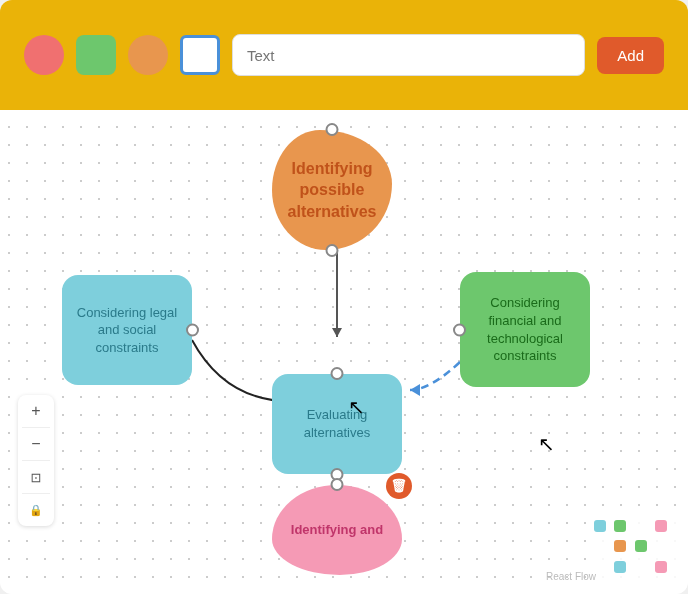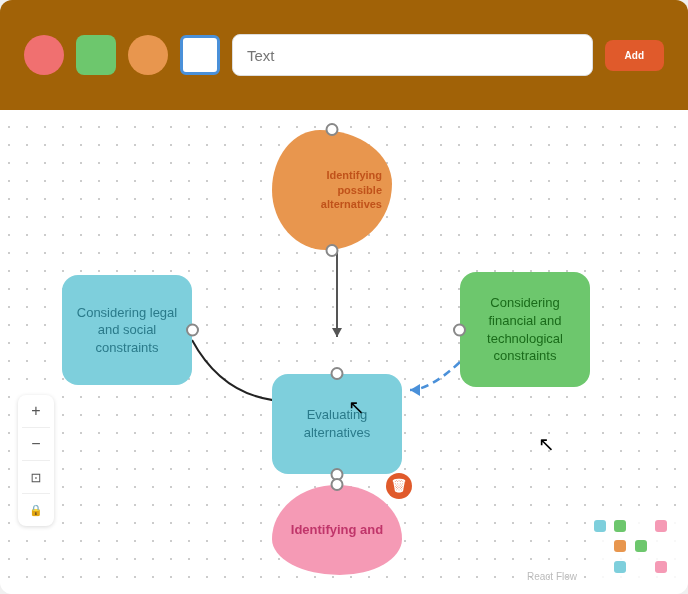--- a/index.html
+++ b/index.html
@@ -20,21 +20,21 @@
       overflow: hidden;
     }
 
     
     .toolbar {
       position: absolute;
       top: 0;
       left: 0;
       right: 0;
       height: 110px;
-      background: #a16207;
+      background: #eab308;
       display: flex;
       align-items: center;
       padding: 0 24px;
       gap: 12px;
       z-index: 10;
     }
 
     .shape-btn {
       width: 40px;
       height: 40px;
@@ -63,22 +63,22 @@
       background: white;
       outline: none;
     }
 
     .add-btn {
       background: #e05a2b;
       color: white;
       border: none;
       border-radius: 8px;
       padding: 10px 20px;
-      font-size: 10px;
-      font-weight: 700;
+      font-size: 15px;
+      font-weight: 400;
       cursor: pointer;
     }
 
     
     .canvas {
       position: absolute;
       top: 100px;
       left: 0;
       right: 0;
       bottom: 0;
@@ -102,23 +102,22 @@
     
     .node-identify {
       width: 120px;
       height: 120px;
       left: 272px;
       top: 30px;
       background: #e8964e;
       border-radius: 40% 60% 55% 45% / 50% 45% 55% 50%;
       color: #c0521a;
       font-weight: 600;
-      font-size: 11px;
+      font-size: 16px;
       padding: 10px;
-      text-align: right;
     }
 
     
     .node-legal {
       width: 130px;
       height: 110px;
       left: 62px;
       top: 175px;
       background: #7ecfdc;
       border-radius: 16px;
@@ -278,21 +277,21 @@
 
     .legend-dot {
       width: 12px;
       height: 12px;
       border-radius: 3px;
     }
 
     .react-flow-label {
       position: absolute;
       bottom: 12px;
-      right: 111px;
+      right: 92px;
       font-size: 10px;
       color: #bbb;
       margin-left: 24px;
     }
 
     
     .delete-badge {
       position: absolute;
       top: -12px;
       right: -10px;

